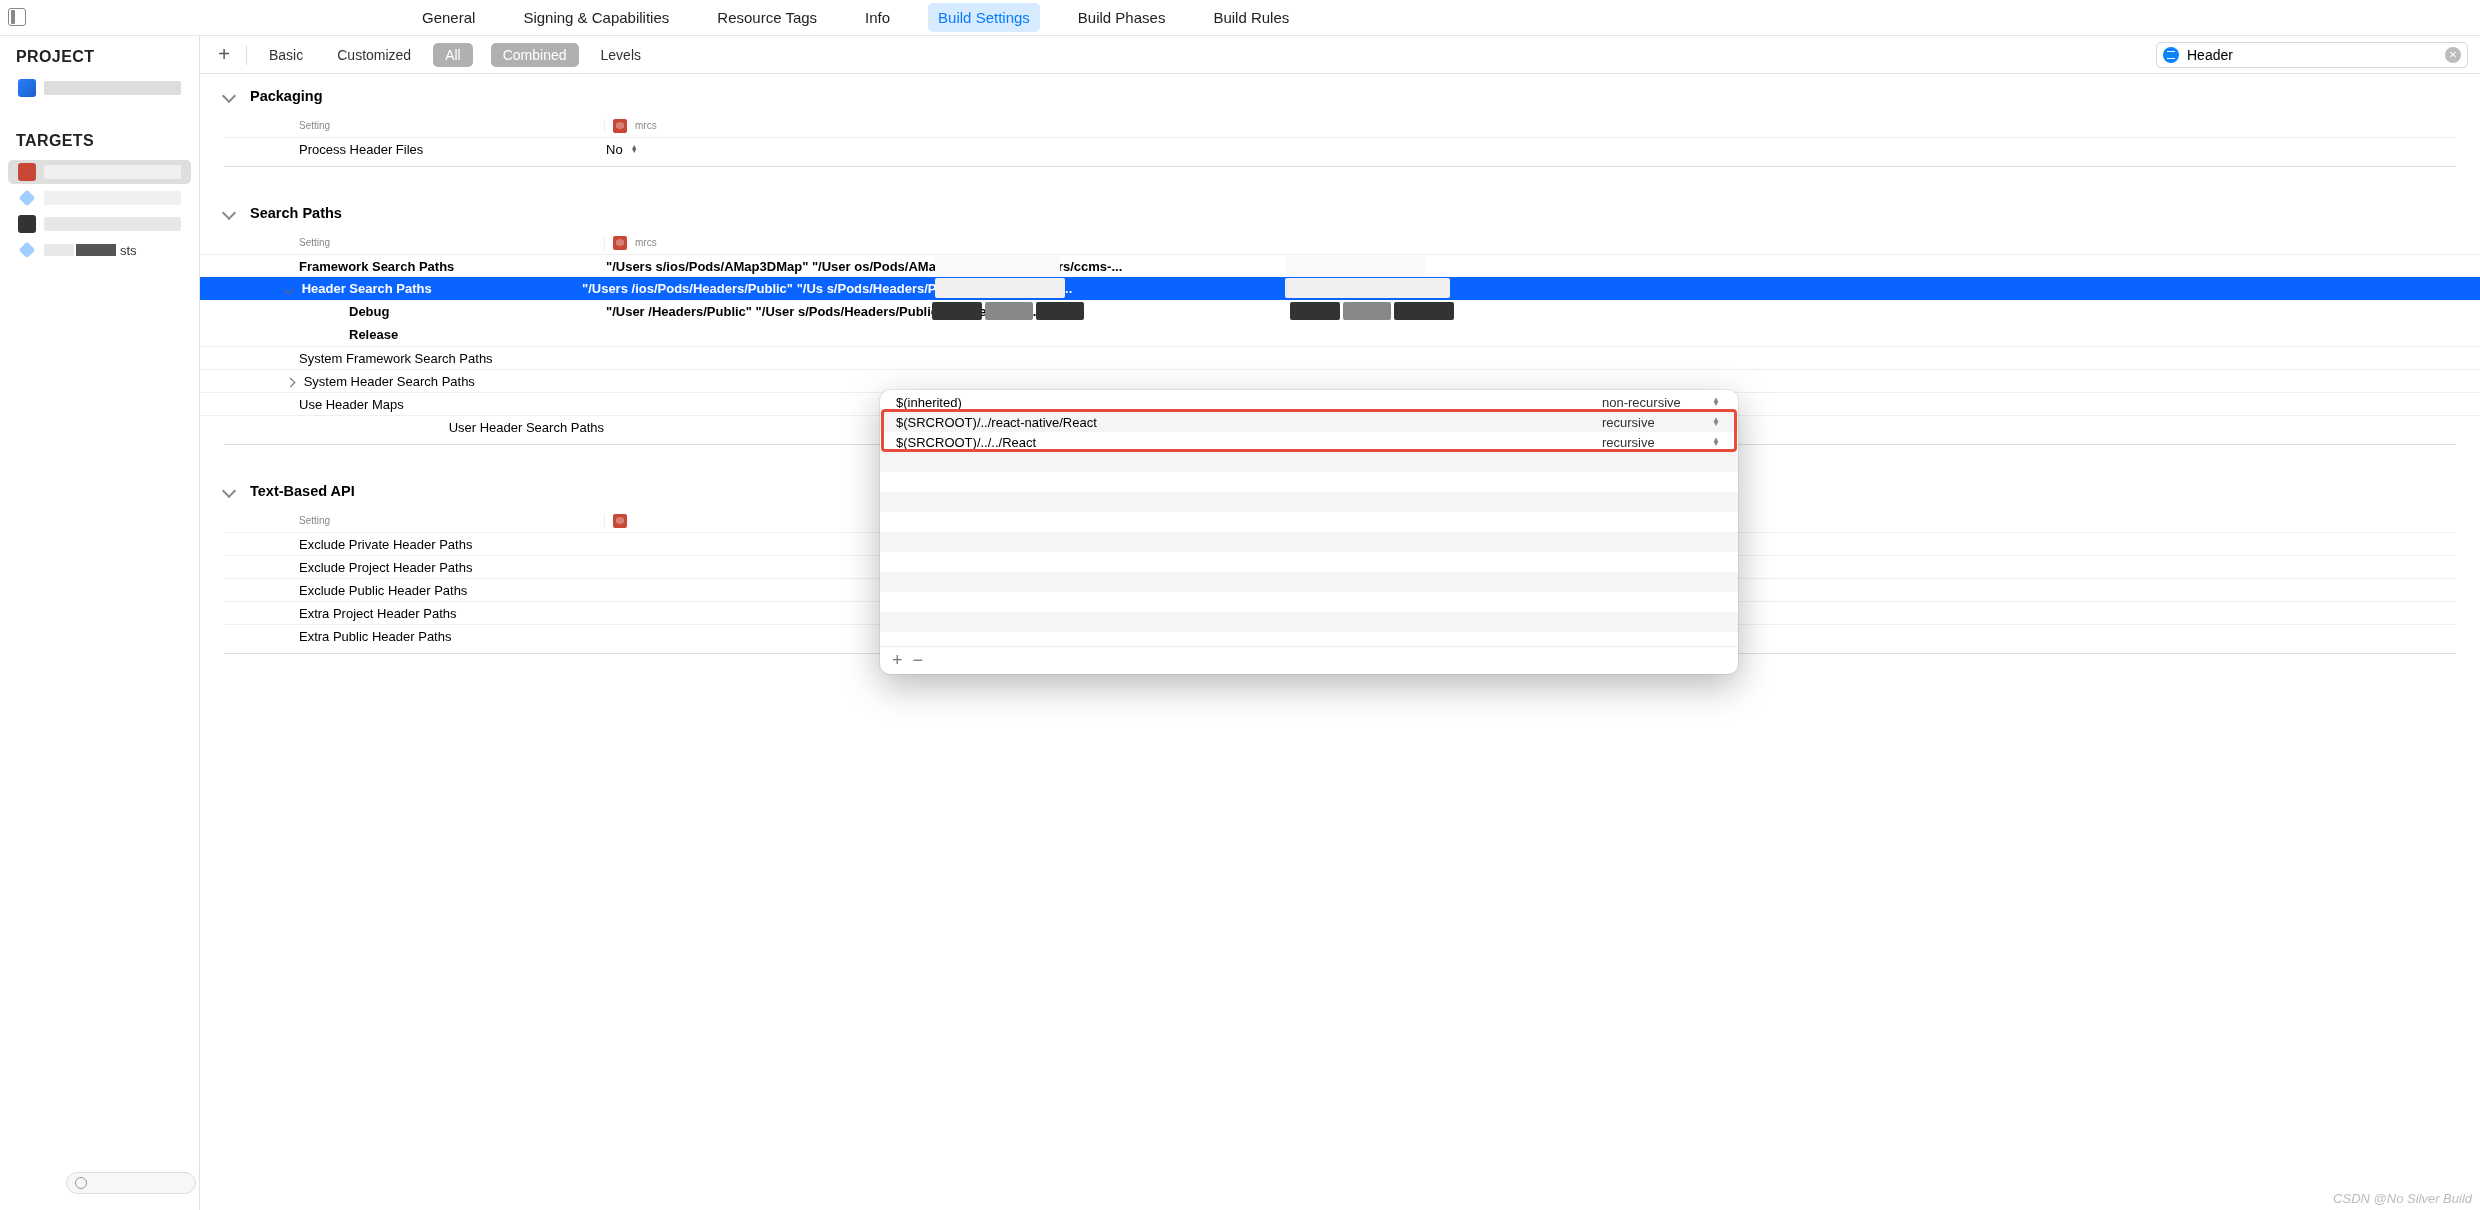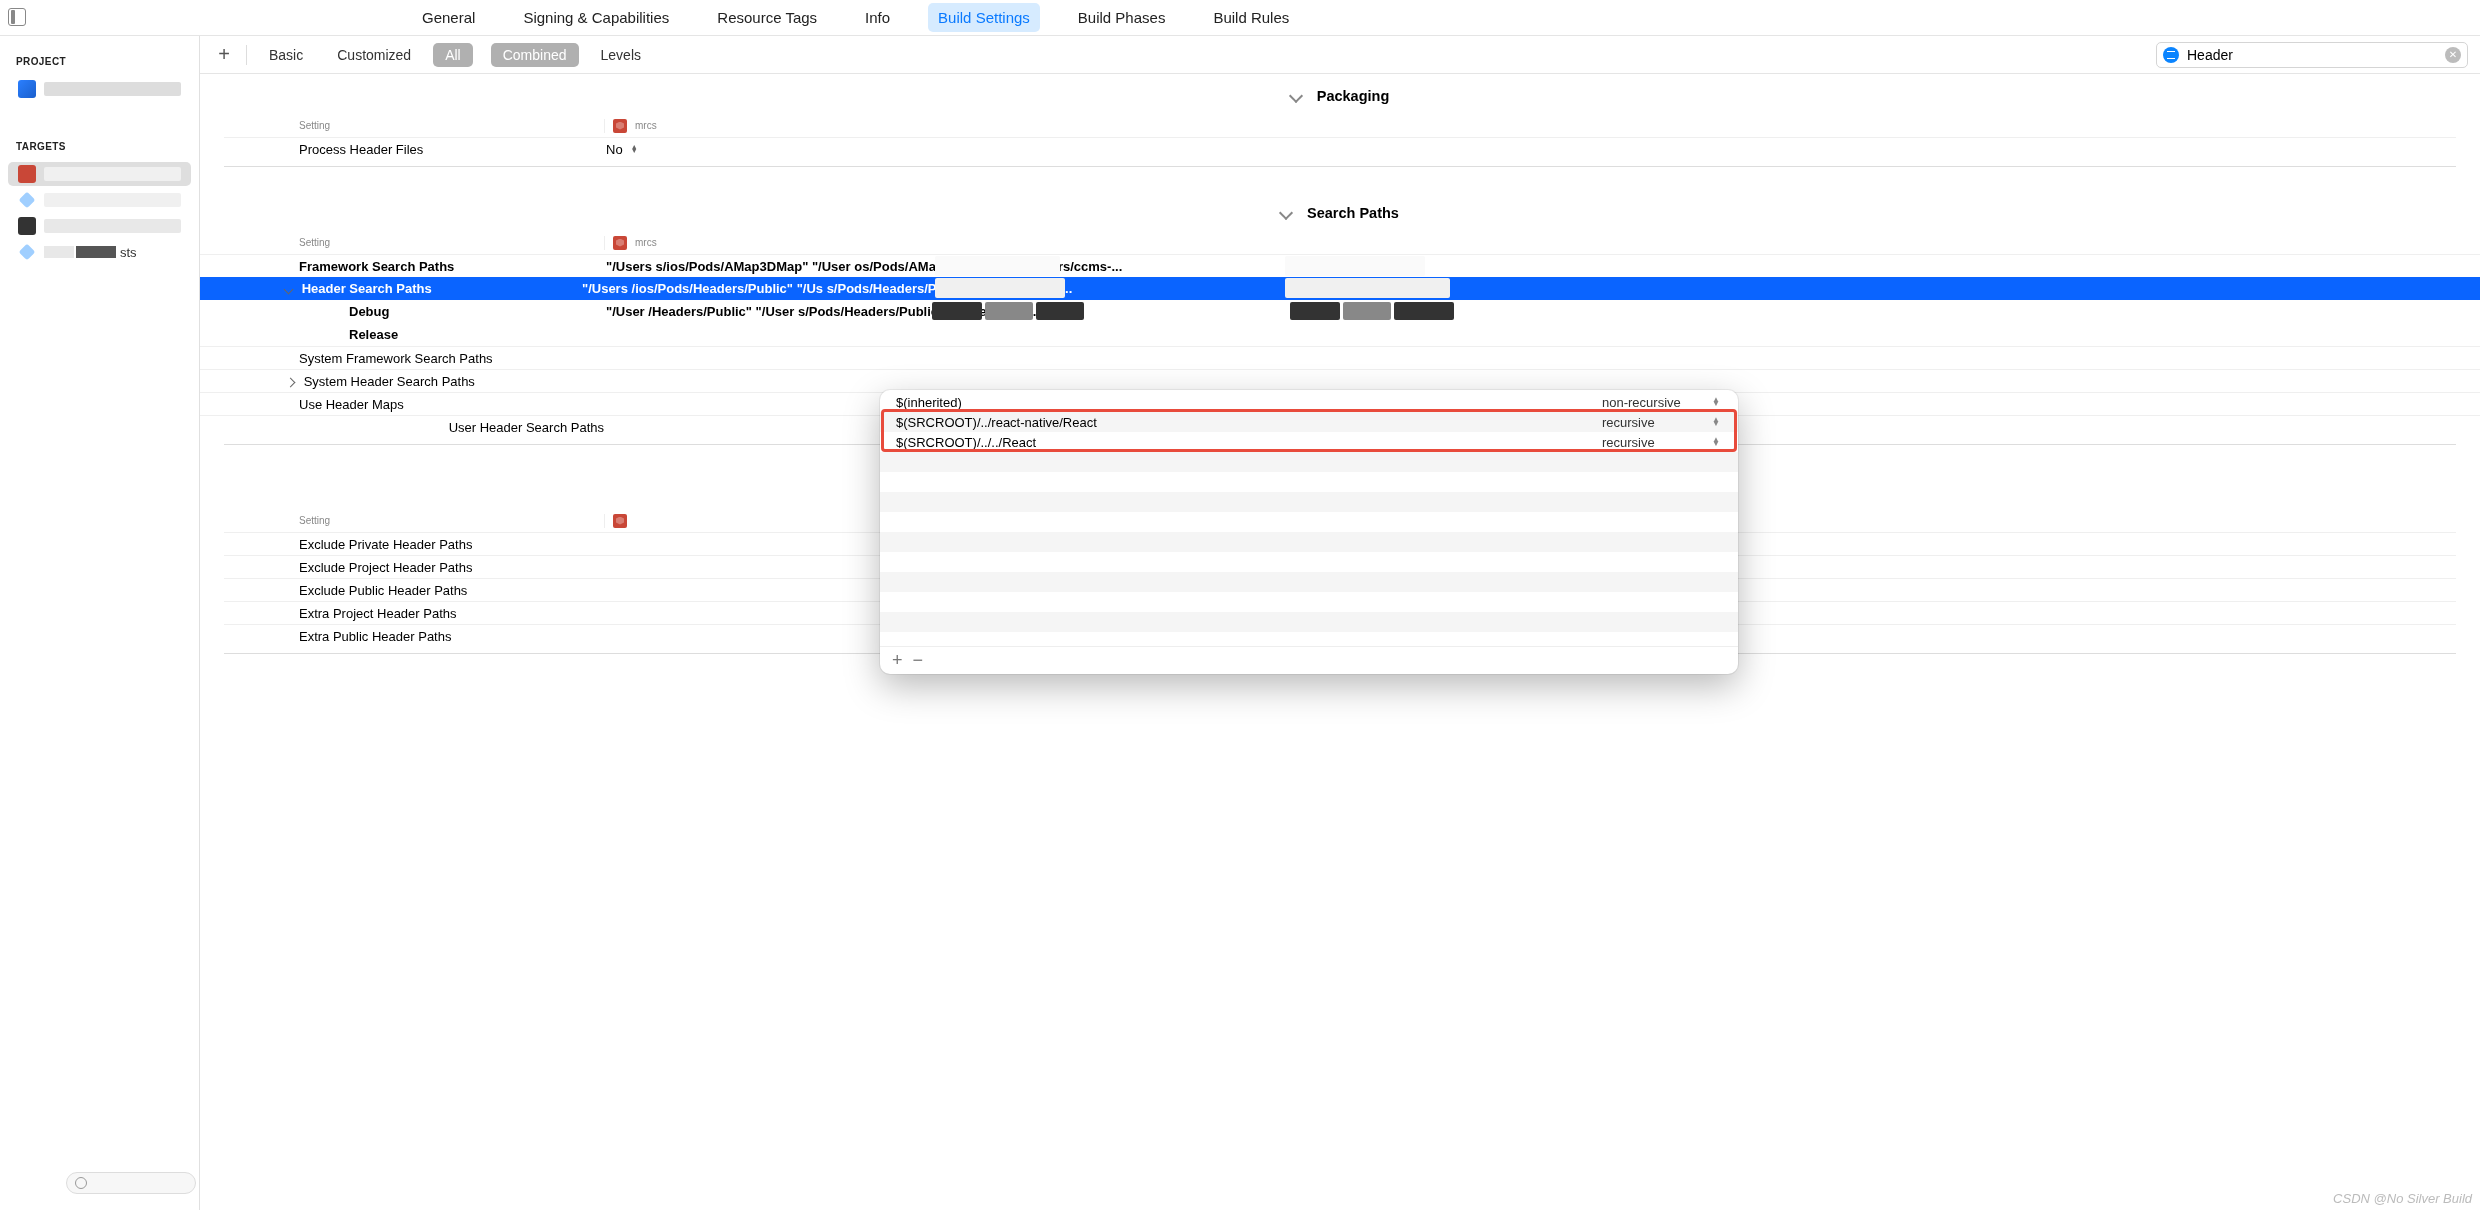--- a/index.html
+++ b/index.html
@@ -11,21 +11,21 @@
     .top-tab-item { font-size: 15px; color: #222; padding: 6px 10px; border-radius: 5px; cursor: pointer; }
     .top-tab-item.active { color: #0a7aff; background: #d6ebff; }
     .panel-toggle { position: absolute; left: 8px; top: 8px; width: 18px; height: 18px; border: 1.5px solid #888; border-radius: 3px; }
     .panel-toggle::before { content: ""; position: absolute; left: 2px; top: 1px; bottom: 1px; width: 4px; background: #888; border-radius: 1px; }
 
     
     .main-wrap { display: flex; height: calc(100% - 36px); }
 
     
     .sidebar { width: 200px; border-right: 1px solid #e0e0e0; display: flex; flex-direction: column; padding: 12px 8px; }
-    .side-header { font-size: 10px; font-weight: 600; color: #222; letter-spacing: 0.4px; margin: 8px 8px 10px; }
+    .side-header { font-size: 16px; font-weight: 600; color: #222; letter-spacing: 0.4px; margin: 0 8px 10px; }
     .side-item { display: flex; align-items: center; height: 24px; padding: 0 10px; border-radius: 5px; margin-bottom: 2px; }
     .side-item.selected { background: #dedede; }
     .side-icon { width: 18px; height: 18px; margin-right: 8px; border-radius: 3px; flex-shrink: 0; }
     .side-icon.app { background: linear-gradient(135deg,#2a7fff,#1a5fcc); }
     .side-icon.shield { background: #c94737; }
     .side-icon.diamond { background: #a0cfff; transform: rotate(45deg); }
     .side-icon.dark { background: #333; }
     .side-fill { flex: 1; height: 14px; background: #ddd; border-radius: 2px; }
     .side-fill.partial { width: 40px; }
     .side-label-real { font-size: 13px; color: #333; margin-left: 4px; }
@@ -47,21 +47,21 @@
     .search-box { margin-left: auto; width: 312px; height: 26px; border: 1px solid #d5d5d5; border-radius: 5px; background: #fff; display: flex; align-items: center; padding: 0 6px; gap: 8px; }
     .search-circle { width: 16px; height: 16px; background: #0a84ff; border-radius: 50%; display: flex; align-items: center; justify-content: center; }
     .search-circle::before { content: ""; width: 8px; height: 6px; border-top: 1.5px solid #fff; border-bottom: 1.5px solid #fff; }
     .search-text { flex: 1; font-size: 14px; }
     .search-clear { width: 16px; height: 16px; background: #bcbcbc; border-radius: 50%; display: flex; align-items: center; justify-content: center; color: #fff; font-size: 10px; cursor: pointer; }
 
     
     .settings-body { flex: 1; overflow: auto; position: relative; }
 
     .section { margin: 0 24px; }
-    .section-header { display: flex; align-items: center; padding: 14px 0 10px; gap: 12px; justify-content: center; }
+    .section-header { display: flex; align-items: center; padding: 14px 0 10px; gap: 12px; }
     .disclosure { width: 10px; height: 10px; border-right: 2px solid #888; border-bottom: 2px solid #888; transform: rotate(45deg); margin-right: 4px; }
     .section-title { font-size: 14.5px; font-weight: 600; color: #000; }
     .settings-row { display: flex; align-items: center; height: 23px; font-size: 13px; }
     .settings-row .col-name { width: 380px; padding-left: 75px; white-space: nowrap; }
     .settings-row .col-value { flex: 1; padding-left: 2px; display: flex; align-items: center; gap: 8px; white-space: nowrap; overflow: hidden; }
     .settings-row.indent2 .col-name { padding-left: 125px; }
     .settings-divider { border-top: 1px solid #efefef; }
     .settings-divider-strong { border-top: 1px solid #ddd; margin-top: 6px; }
     .col-header { color: #888; font-size: 10px; }
     .col-bold { font-weight: 600; }

